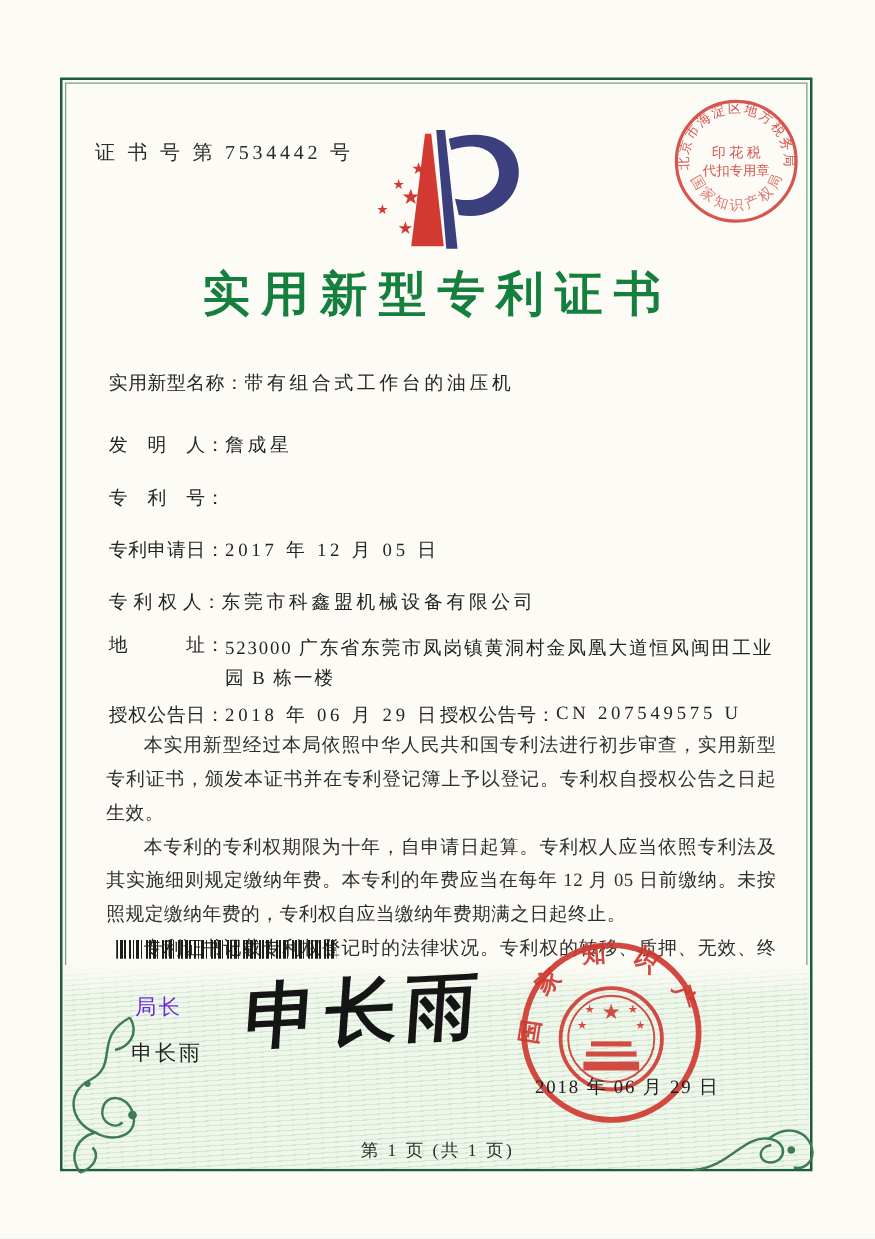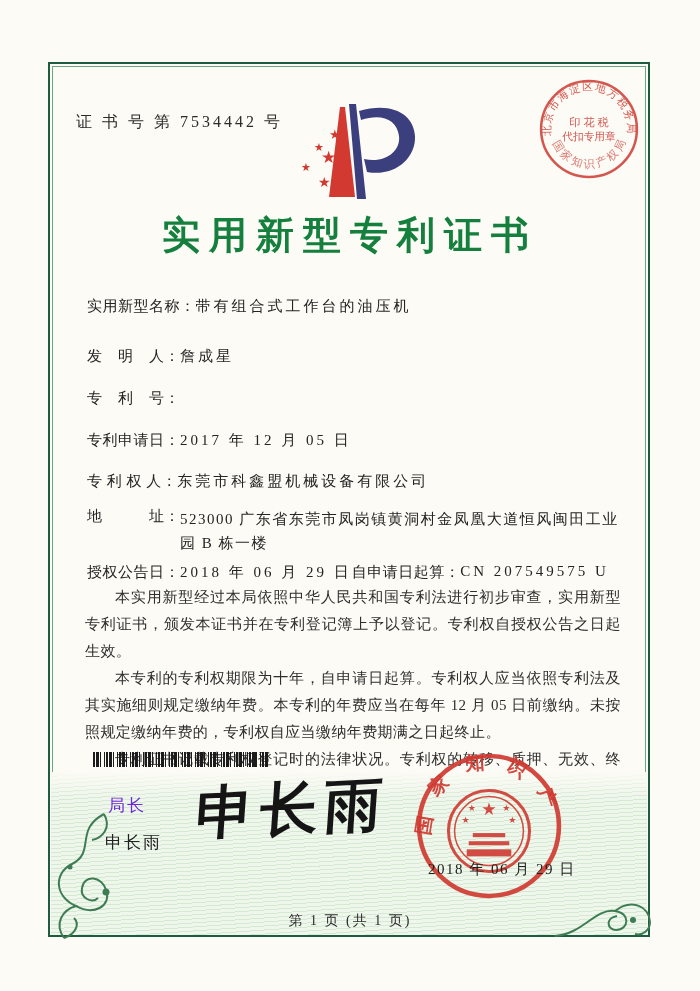--- a/index.html
+++ b/index.html
@@ -154,21 +154,21 @@
   <div class="field-row row-address">
     <span class="field-label">地　　　址：</span>
     <span class="field-value">523000 广东省东莞市凤岗镇黄洞村金凤凰大道恒风闽田工业园 B 栋一楼</span>
   </div>
   <div class="field-row row-grant">
     <span class="grant-left">
       <span class="field-label">授权公告日：</span>
       <span class="field-value">2018 年 06 月 29 日</span>
     </span>
     <span class="grant-right">
-      <span class="field-label">自申请日起算：</span>
+      <span class="field-label">授权公告号：</span>
       <span class="field-value">CN 207549575 U</span>
     </span>
   </div>
 
   <div class="body-text">
     <p>本实用新型经过本局依照中华人民共和国专利法进行初步审查，实用新型专利证书，颁发本证书并在专利登记簿上予以登记。专利权自授权公告之日起生效。</p>
     <p>本专利的专利权期限为十年，自申请日起算。专利权人应当依照专利法及其实施细则规定缴纳年费。本专利的年费应当在每年 12 月 05 日前缴纳。未按照规定缴纳年费的，专利权自应当缴纳年费期满之日起终止。</p>
     <p>专利证书记载专利权登记时的法律状况。专利权的转移、质押、无效、终止、恢复和专利权人的姓名或名称、国籍、地址变更等事项记载在专利登记簿上。</p>
   </div>
 

